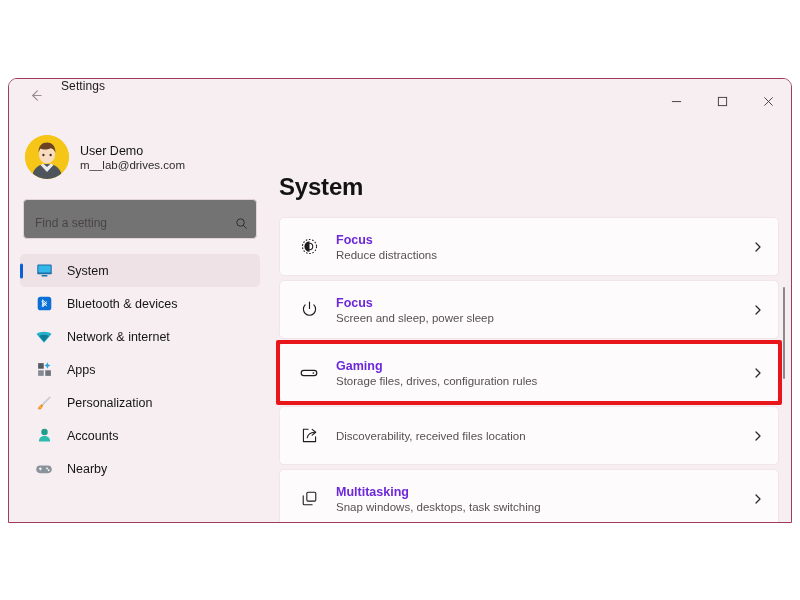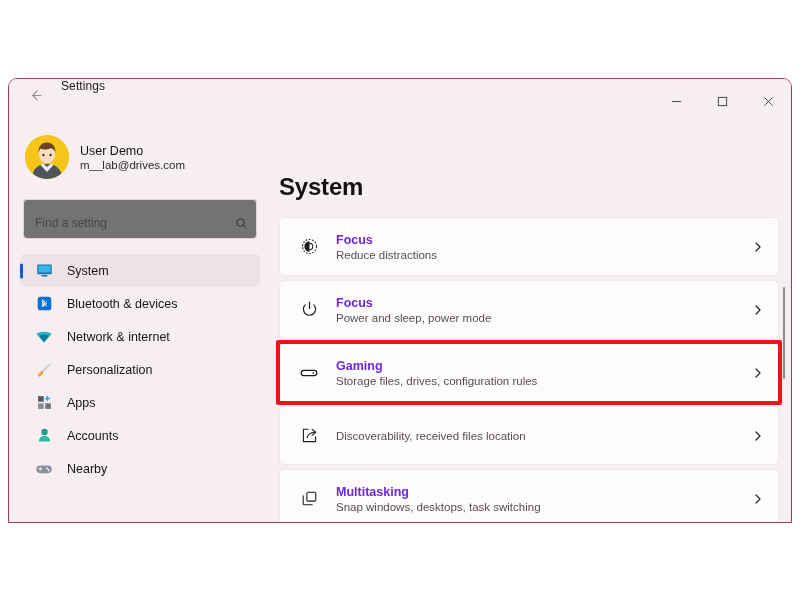--- a/index.html
+++ b/index.html
@@ -317,39 +317,39 @@
               <svg width="18" height="18" viewBox="0 0 20 20">
                 <path d="M1.6 6.8 C5.4 3.2 14.6 3.2 18.4 6.8 L10 16.4 Z" fill="#25b2c9"></path>
                 <path d="M4.6 8.9 C7 7 13 7 15.4 8.9 L10 15.4 Z" fill="#0e7e96"></path>
               </svg>
             </span>
             <span class="nav-label">Network &amp; internet</span>
           </div>
 
           <div class="navitem">
             <span class="nav-ico">
-              <svg width="18" height="18" viewBox="0 0 20 20">
-                <path d="M16.4 2.6 L17.6 3.8 L9.4 12.6 L7.6 10.8 Z" fill="#c9cdd4"></path>
-                <path d="M7.4 11 L9.2 12.8 L6.6 16.6 C5.4 18 3 17 3.3 15.2 Z" fill="#f08a2a"></path>
-                <path d="M4.4 15.6 L6.2 13.4 L7.2 14.4 L5.2 16.4 Z" fill="#f5c518"></path>
-              </svg>
-            </span>
-            <span class="nav-label">Personalization</span>
-          </div>
-
-          <div class="navitem">
-            <span class="nav-ico">
               <svg width="17" height="17" viewBox="0 0 20 20">
                 <rect x="2.5" y="2.5" width="6.6" height="6.6" fill="#555b63"></rect>
                 <rect x="2.5" y="10.9" width="6.6" height="6.6" fill="#858b93"></rect>
                 <rect x="10.9" y="10.9" width="6.6" height="6.6" fill="#6e747c"></rect>
                 <path d="M13.4 1.6 L14.6 4.1 L17.1 5.3 L14.6 6.5 L13.4 9 L12.2 6.5 L9.7 5.3 L12.2 4.1 Z" fill="#2ea6e0"></path>
               </svg>
             </span>
             <span class="nav-label">Apps</span>
+          </div>
+
+          <div class="navitem">
+            <span class="nav-ico">
+              <svg width="18" height="18" viewBox="0 0 20 20">
+                <path d="M16.4 2.6 L17.6 3.8 L9.4 12.6 L7.6 10.8 Z" fill="#c9cdd4"></path>
+                <path d="M7.4 11 L9.2 12.8 L6.6 16.6 C5.4 18 3 17 3.3 15.2 Z" fill="#f08a2a"></path>
+                <path d="M4.4 15.6 L6.2 13.4 L7.2 14.4 L5.2 16.4 Z" fill="#f5c518"></path>
+              </svg>
+            </span>
+            <span class="nav-label">Personalization</span>
           </div>
 
           <div class="navitem">
             <span class="nav-ico">
               <svg width="17" height="17" viewBox="0 0 20 20">
                 <circle cx="10" cy="6" r="3.8" fill="#1f9e8e"></circle>
                 <path d="M3.4 17.2 C3.4 12.6 6.6 10.6 10 10.6 C13.4 10.6 16.6 12.6 16.6 17.2 Z" fill="#2bbcae"></path>
               </svg>
             </span>
             <span class="nav-label">Accounts</span>
@@ -398,21 +398,21 @@
 
           <div class="card">
             <span class="card-ico">
               <svg width="19" height="19" viewBox="0 0 20 20" fill="none" stroke="#1d1d1d" stroke-width="1.2">
                 <path d="M5.4 5.2 A6.4 6.4 0 1 0 14.6 5.2" stroke-linecap="round"></path>
                 <path d="M10 2.2 V9" stroke-linecap="round"></path>
               </svg>
             </span>
             <span class="card-text">
               <span class="card-title">Focus</span>
-              <span class="card-sub">Power and sleep, power mode</span>
+              <span class="card-sub">Screen and sleep, power sleep</span>
             </span>
             <span class="chev">
               <svg width="12" height="12" viewBox="0 0 12 12" fill="none" stroke="#2a2a2a" stroke-width="1.25">
                   <path d="M4 2 L8 6 L4 10" stroke-linecap="round" stroke-linejoin="round"></path>
                 </svg>
             </span>
           </div>
 
           <div class="card" id="storage-card">
             <span class="card-ico">

